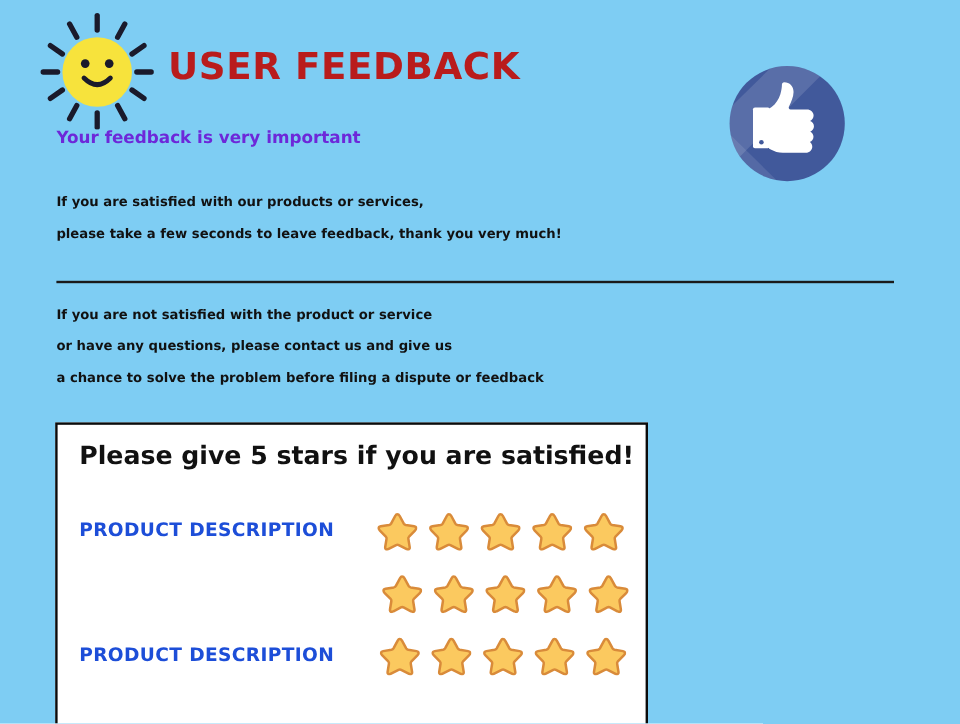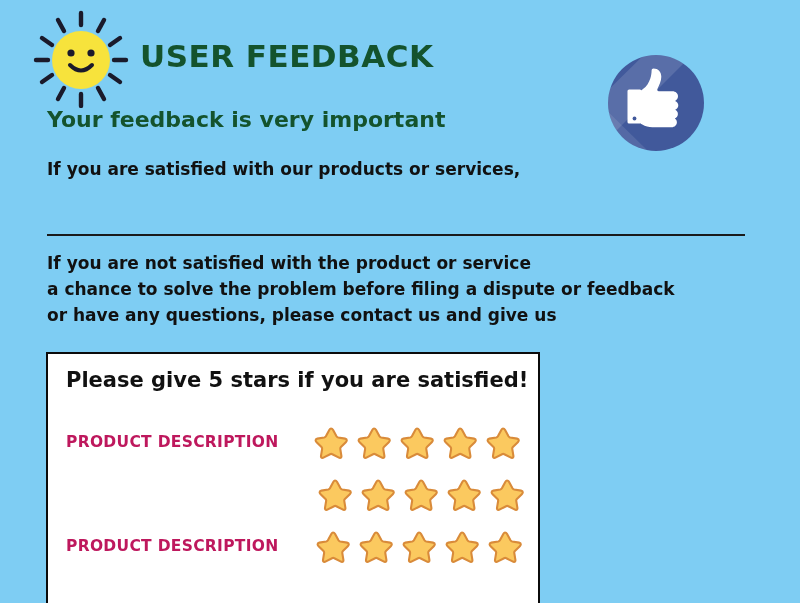--- a/index.html
+++ b/index.html
@@ -29,49 +29,49 @@
     height: 100px;
   }
   .title {
     position: absolute;
     left: 140px;
     top: 38px;
     font-family: "DejaVu Sans", sans-serif;
     font-weight: bold;
     font-size: 31px;
     letter-spacing: 0.5px;
-    color: #14532d;
+    color: #b91c1c;
     white-space: nowrap;
     text-align: center;
   }
   .thumb-badge {
     position: absolute;
     left: 607px;
     top: 54px;
     width: 98px;
     height: 98px;
   }
 
   
   .subhead {
     position: absolute;
     left: 47px;
     top: 107px;
     font-family: "DejaVu Sans", sans-serif;
     font-weight: bold;
-    font-size: 22px;
-    color: #14532d;
+    font-size: 14px;
+    color: #6d28d9;
     white-space: nowrap;
   }
   .para {
     position: absolute;
     left: 47px;
     font-family: "DejaVu Sans", sans-serif;
     font-weight: bold;
-    font-size: 17px;
+    font-size: 11px;
     line-height: 26px;
     color: #111111;
     white-space: nowrap;
   }
   .para.p1 { top: 156px; }
   .para.p2 { top: 250px; }
 
   .divider {
     position: absolute;
     left: 47px;
@@ -114,21 +114,21 @@
     display: flex;
     align-items: center;
   }
   .rating-label {
     position: absolute;
     left: 18px;
     font-family: "DejaVu Sans", sans-serif;
     font-weight: bold;
     font-size: 15.5px;
     letter-spacing: 0.3px;
-    color: #be185d;
+    color: #1d4ed8;
     white-space: nowrap;
   }
   .stars {
     position: absolute;
     left: 266px;
     display: flex;
     gap: 9px;
   }
   .rating-row:nth-child(2) .stars { left: 270px; }
   .rating-row:nth-child(3) .stars { left: 268px; }
@@ -181,28 +181,29 @@
         <rect x="20.5" y="35.5" width="14" height="34" rx="1.6"></rect>
       </g>
       <circle cx="27.5" cy="64.5" r="1.9" fill="#41599b"></circle>
     </svg>
   </div>
 
   <div class="subhead">Your feedback is very important</div>
 
   <div class="para p1">
     <div>If you are satisfied with our products or services,</div>
+    <div>please take a few seconds to leave feedback, thank you very much!</div>
   </div>
 
   <div class="divider"></div>
 
   <div class="para p2">
     <div>If you are not satisfied with the product or service</div>
+    <div>or have any questions, please contact us and give us</div>
     <div>a chance to solve the problem before filing a dispute or feedback</div>
-    <div>or have any questions, please contact us and give us</div>
   </div>
 
   <div class="rating-card">
     <div class="card-title">Please give 5 stars if you are satisfied!</div>
 
     <div class="rating-rows">
 
       <div class="rating-row">
         <div class="rating-label">PRODUCT DESCRIPTION</div>
         <div class="stars">

